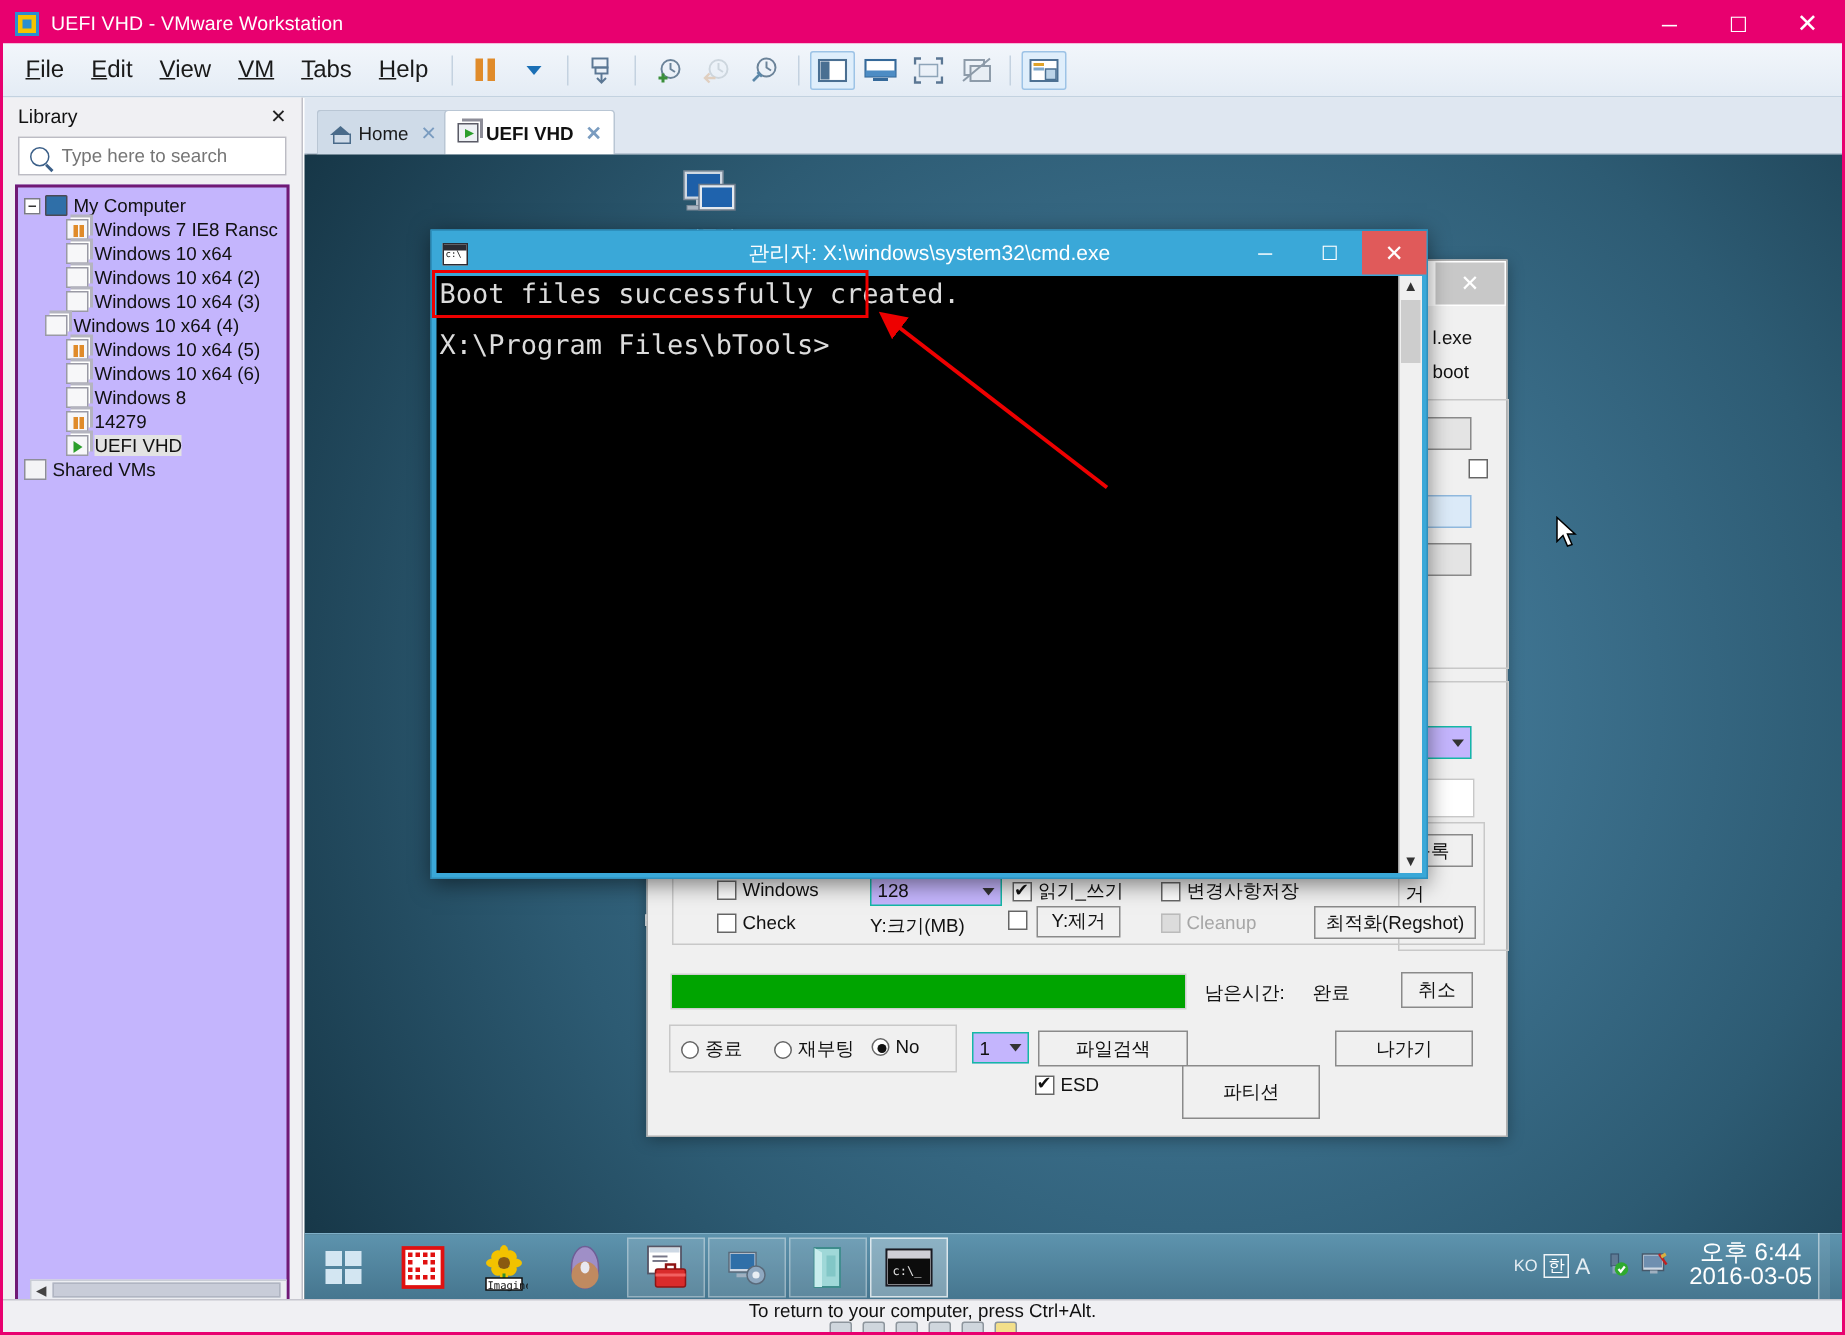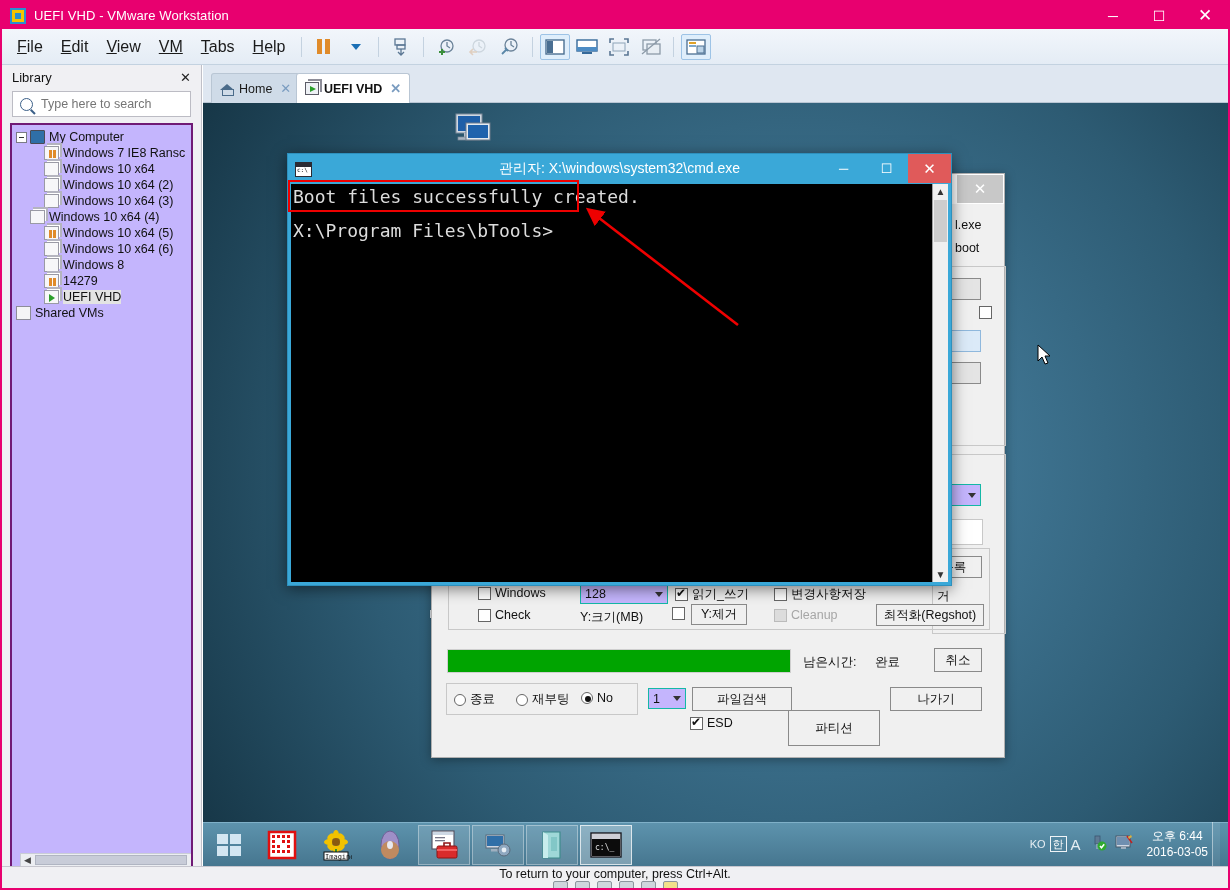--- a/index.html
+++ b/index.html
@@ -373,21 +373,21 @@
     display: flex; align-items: center; padding-right: 8px;
   }
   .tray .kbd {
     font-size: 11px; color: #e6eef3; margin: 0 4px;
   }
   .tray .hanbox {
     border: 1px solid #f0f4f7; color: #fff; font-size: 11px;
     padding: 0 2px; line-height: 14px;
   }
   .clock {
-    color: #ffffff; font-size: 12px; text-align: center; line-height: 16px;
+    color: #ffffff; font-size: 16px; text-align: center; line-height: 16px;
     margin-left: 10px; margin-right: 4px;
   }
   .showdesk {
     width: 8px; height: 44px; border-left: 1px solid rgba(255,255,255,0.45);
     background: rgba(255,255,255,0.08);
   }
 
   
   .statusbar {
     position: absolute; left: 0; bottom: 0; width: 1226px; height: 22px;

